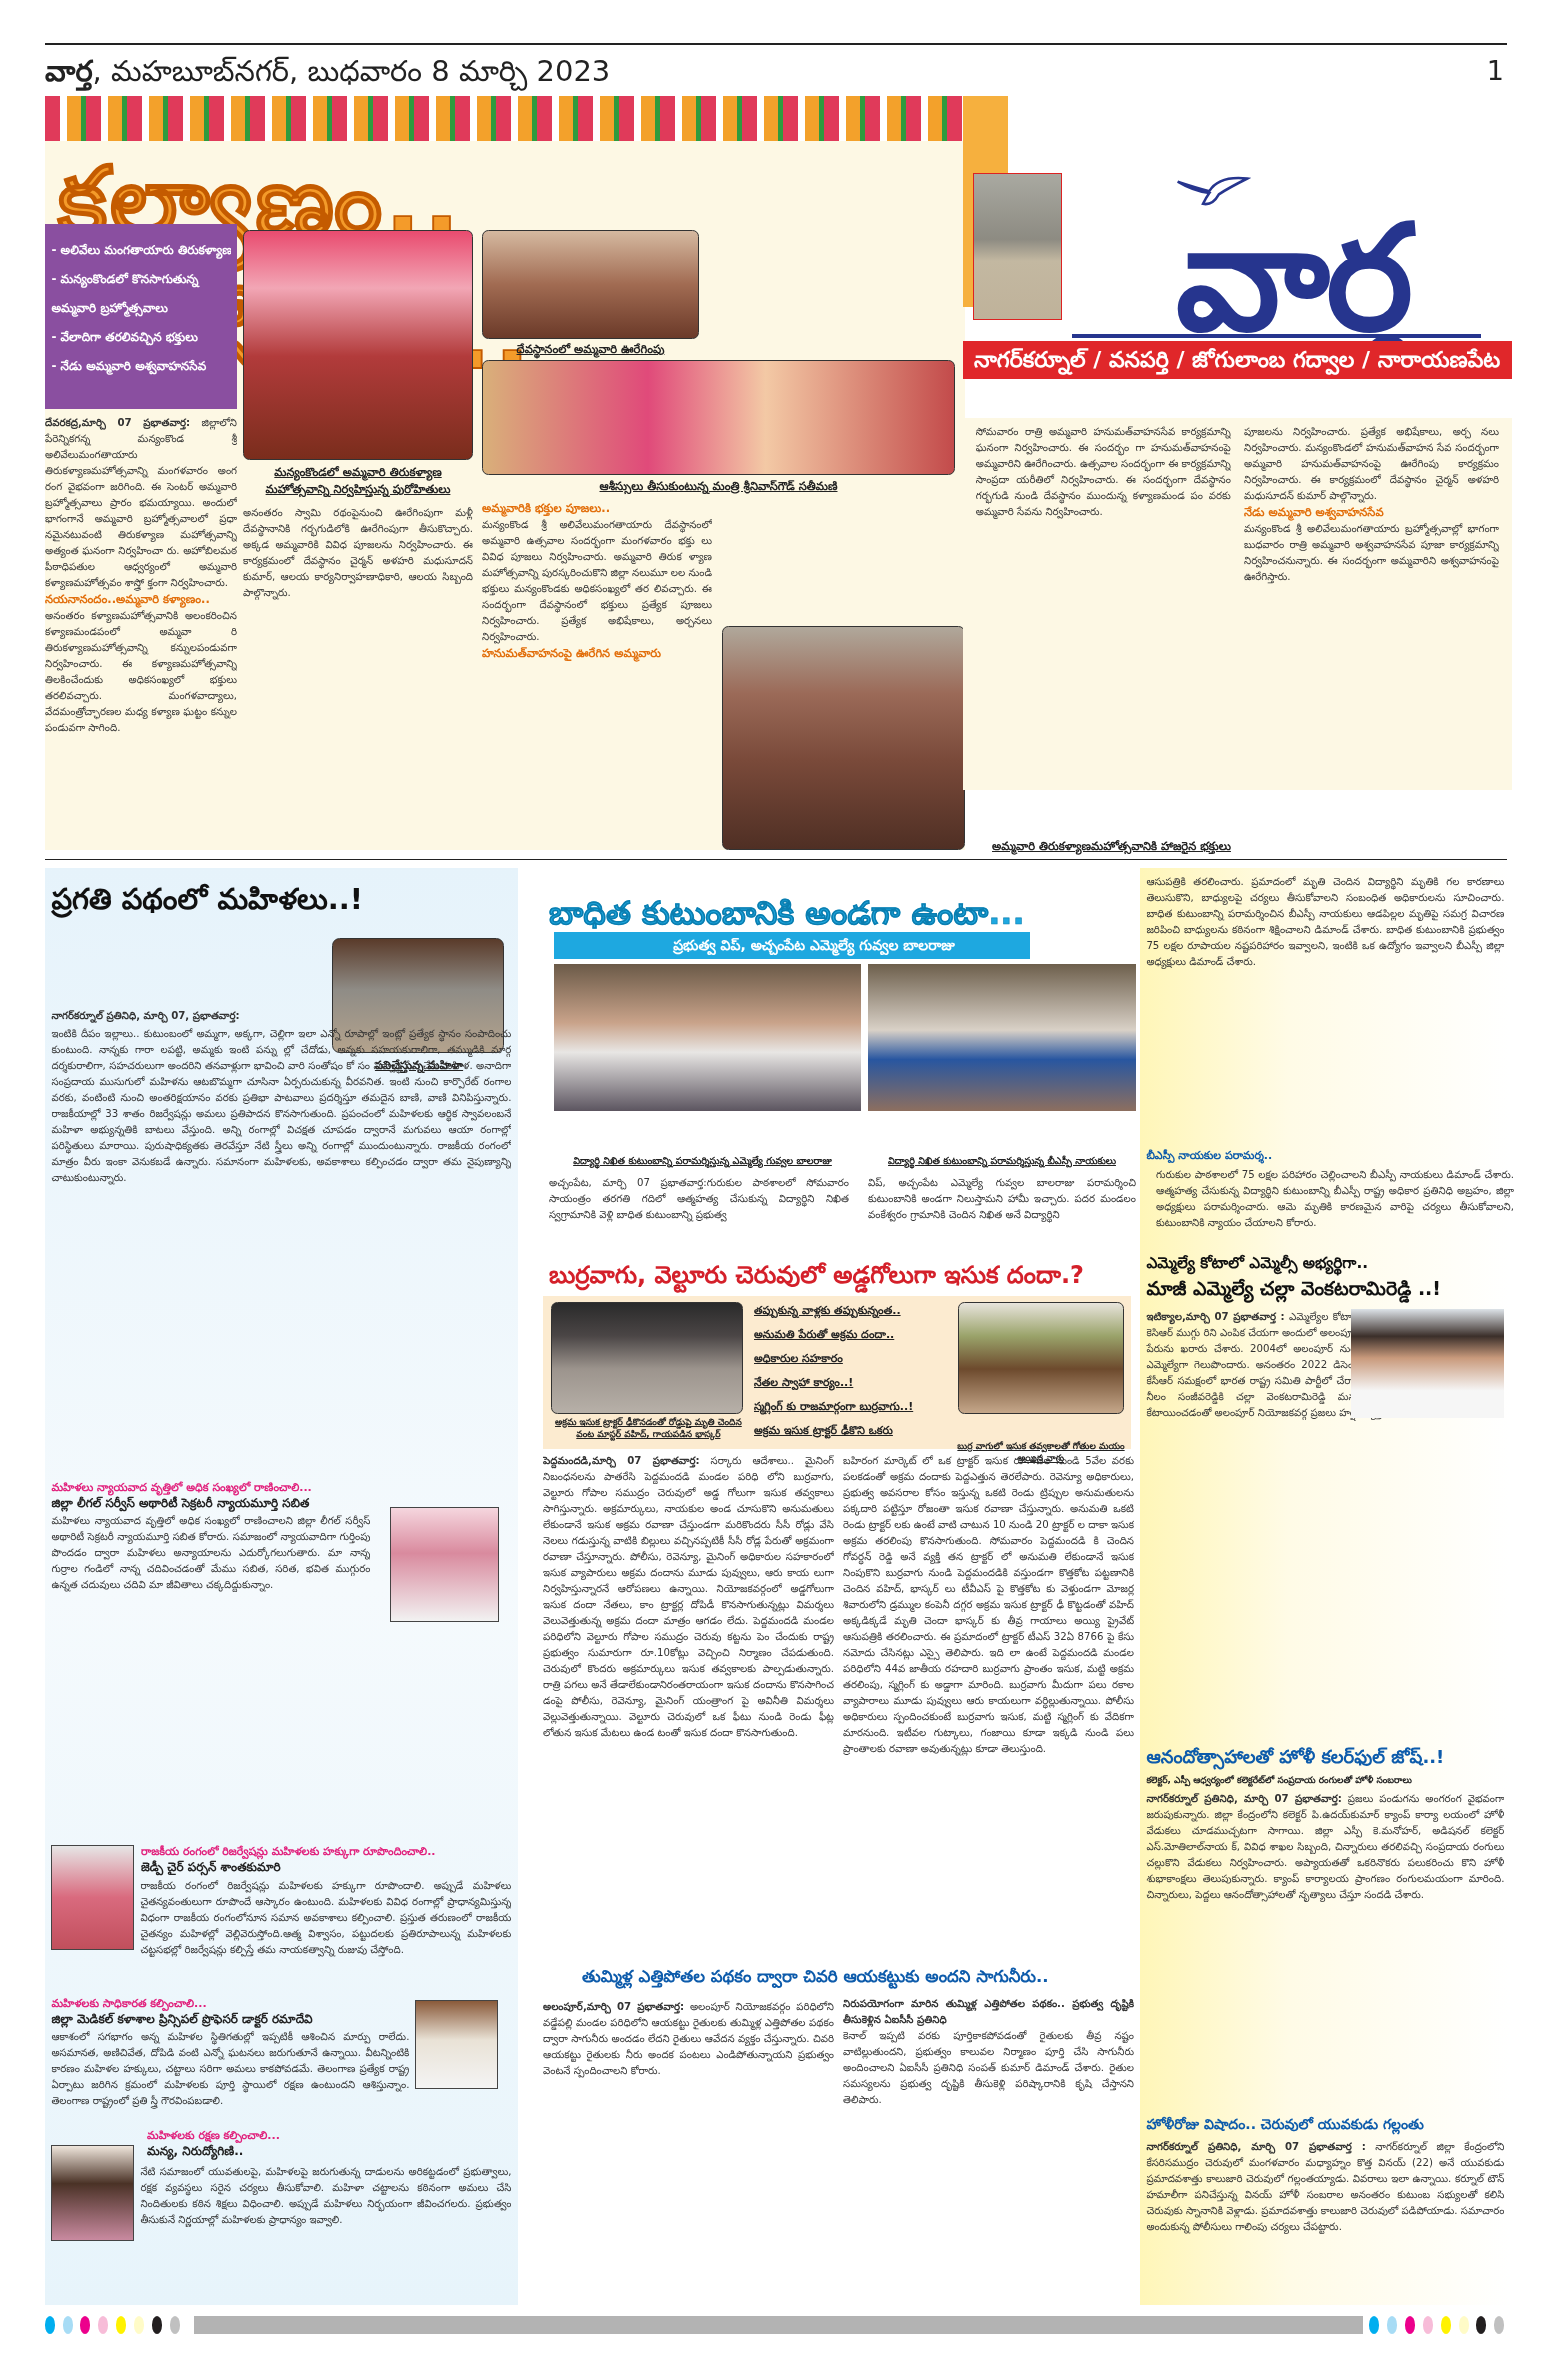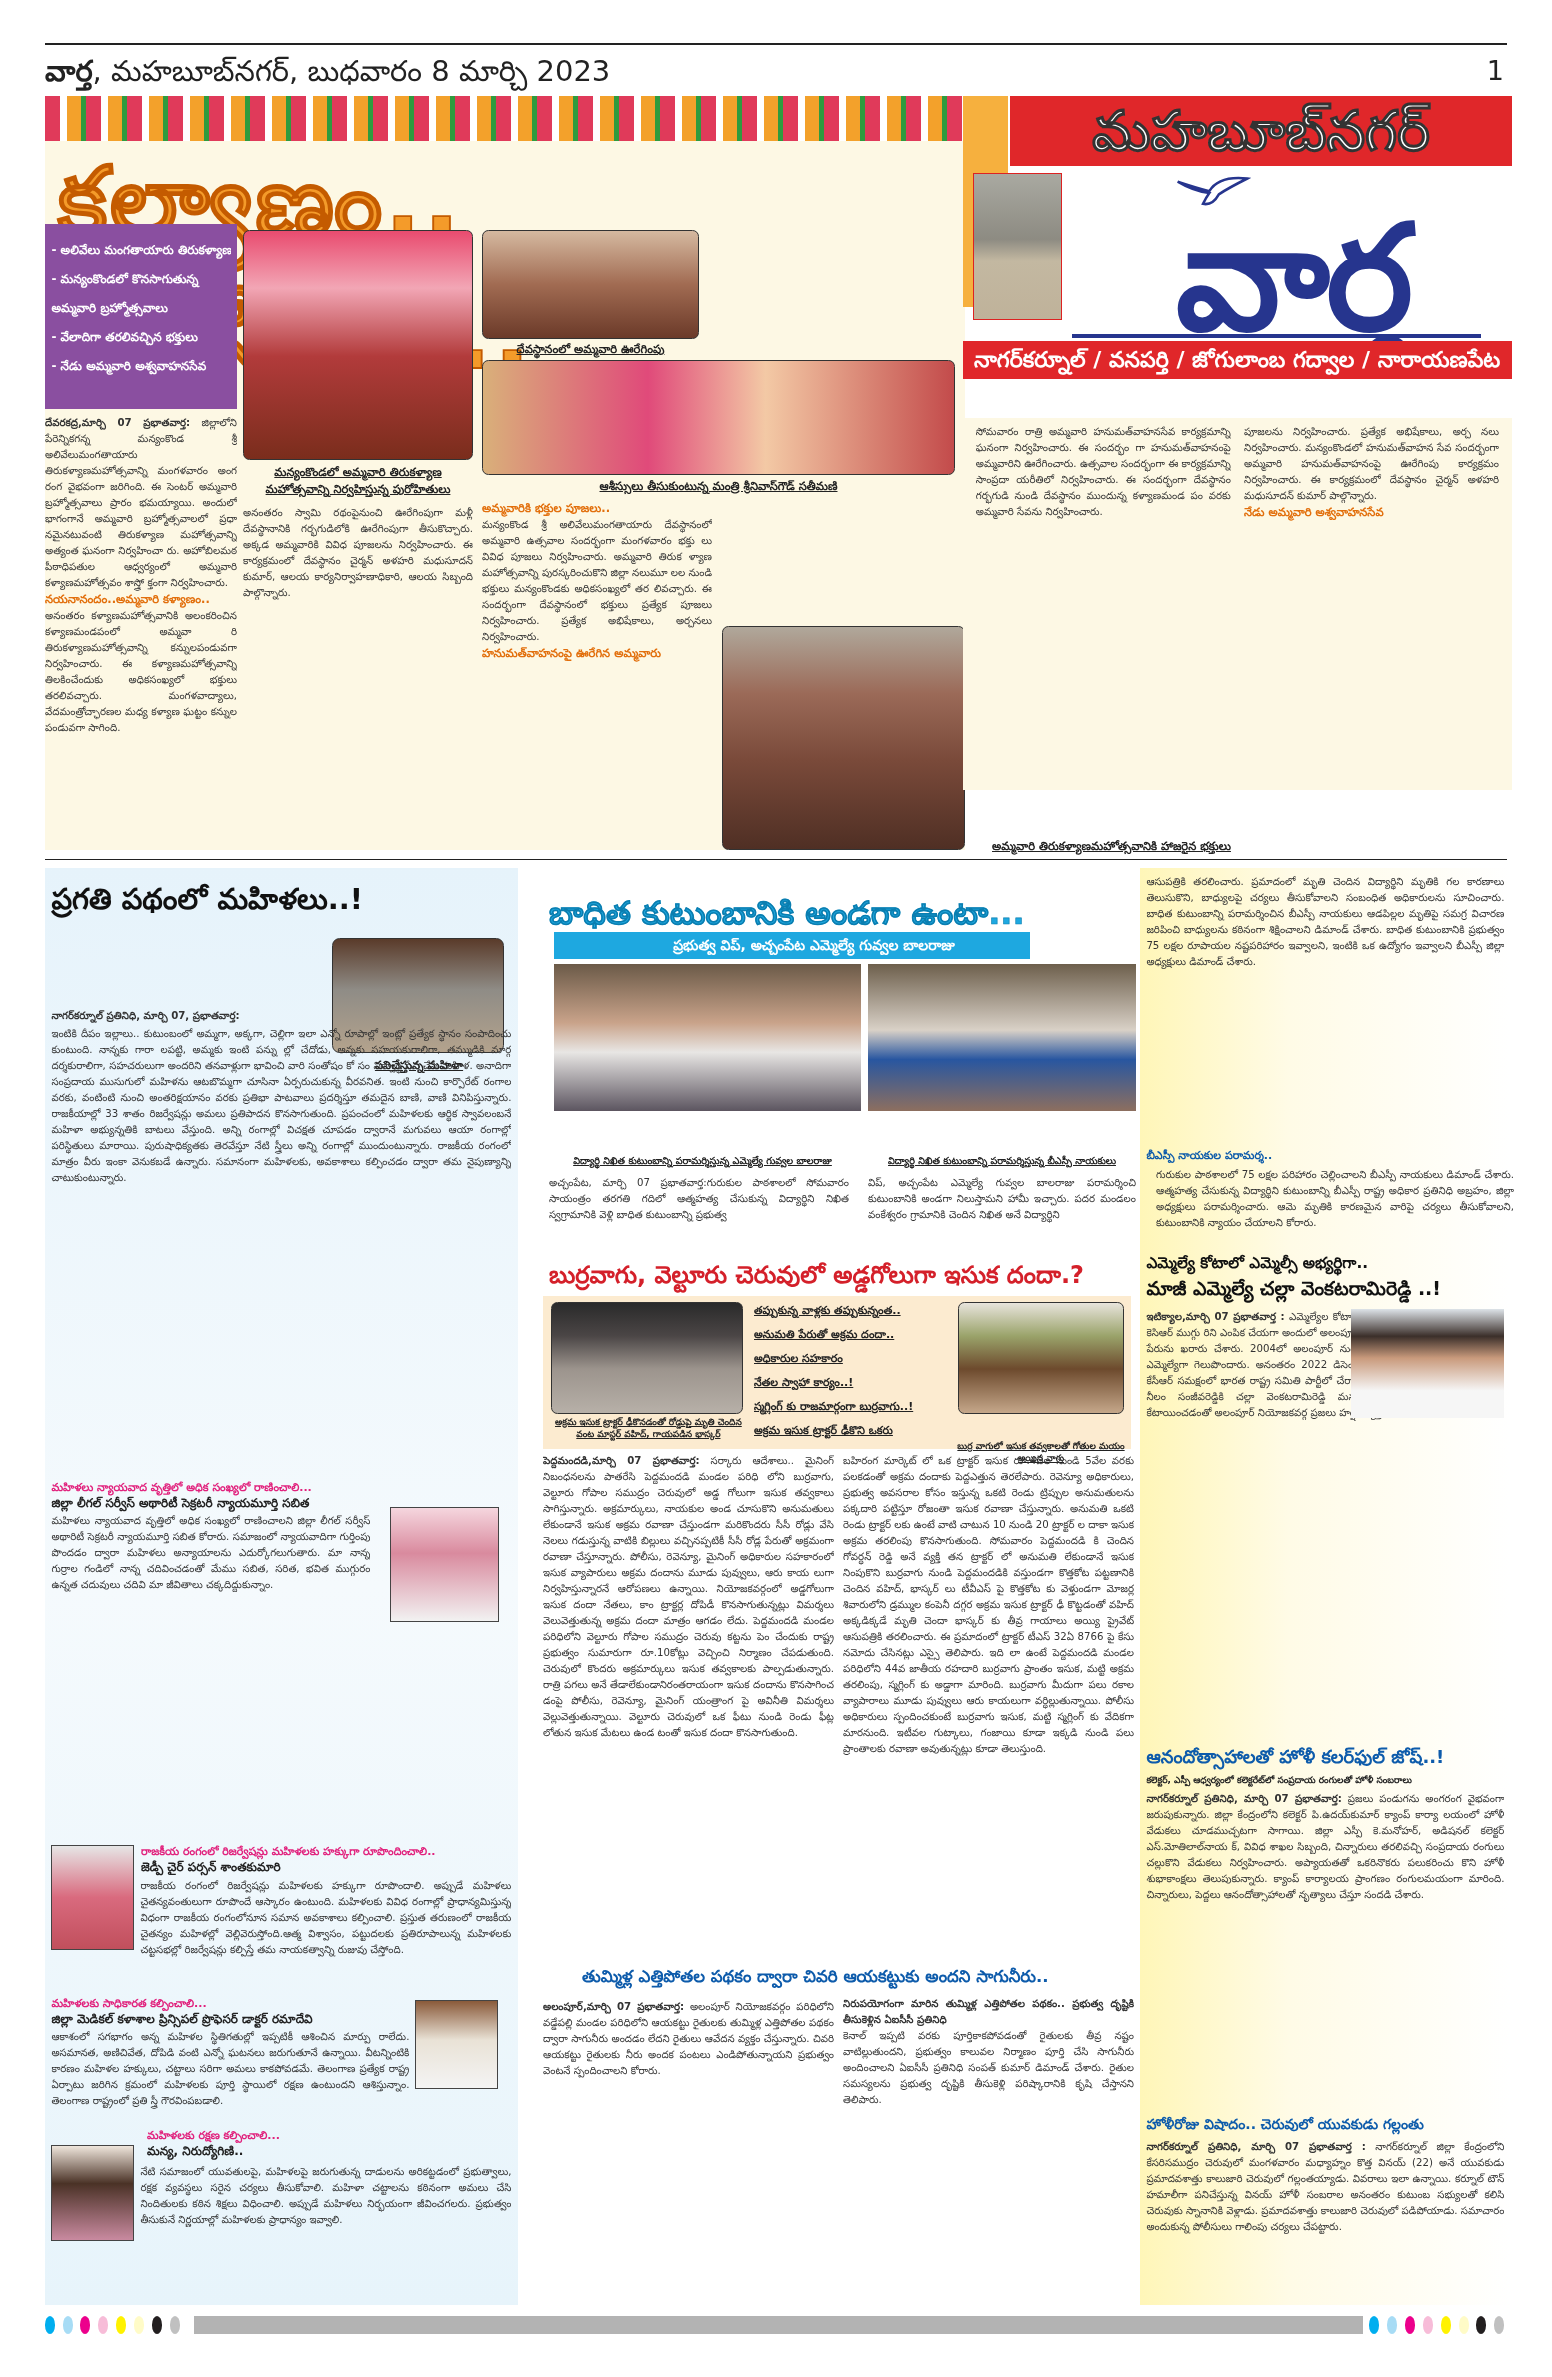--- a/index.html
+++ b/index.html
@@ -119,37 +119,37 @@
     <span class="subhead-orange">అమ్మవారికి భక్తుల పూజలు..</span><br>
     <span>మన్యంకొండ శ్రీ అలివేలుమంగతాయారు దేవస్థానంలో అమ్మవారి ఉత్సవాల సందర్భంగా మంగళవారం భక్తు లు వివిధ పూజలు నిర్వహించారు. అమ్మవారి తిరుక ళ్యాణ మహోత్సవాన్ని పురస్కరించుకొని జిల్లా నలుమూ లల నుండి భక్తులు మన్యంకొండకు అధికసంఖ్యలో తర లివచ్చారు. ఈ సందర్భంగా దేవస్థానంలో భక్తులు ప్రత్యేక పూజలు నిర్వహించారు. ప్రత్యేక అభిషేకాలు, అర్చనలు నిర్వహించారు.</span><br>
     <span class="subhead-orange">హనుమత్‌వాహనంపై ఊరేగిన అమ్మవారు</span>
   </div>
 
   <div class="photo" style="left:677px;top:530px;width:243px;height:224px;background:linear-gradient(180deg,#b0a89b 0%,#9b6a58 30%,#7a4a3a 60%,#4f2f24 100%);"></div>
 </div>
 
 <div class="logo-block">
   <div class="logo-orange"></div>
-  <div class="logo-red-top">మహబూబ్‌నగర్</div>
   <div class="logo-photo"></div>
   <svg class="dove-icon" viewBox="0 0 120 60">
     <path d="M5 20 Q35 30 55 35 Q70 10 115 15 Q85 30 70 40 Q60 58 45 55 Q50 45 55 38 Q30 35 5 20 Z" fill="#fff" stroke="#26358e" stroke-width="4"></path>
   </svg>
   <div class="logo-varta">వార్త</div>
   <div class="logo-underline"></div>
   <div class="logo-red-bar">నాగర్‌కర్నూల్ / వనపర్తి / జోగులాంబ గద్వాల / నారాయణపేట</div>
 </div>
 
 <div class="right-top-text">
   <div class="col-text" style="left:12.8px;top:6.4px;width:255px;height:415px;">
     <span>సోమవారం రాత్రి అమ్మవారి హనుమత్‌వాహనసేవ కార్యక్రమాన్ని ఘనంగా నిర్వహించారు. ఈ సందర్భం గా హనుమత్‌వాహనంపై అమ్మవారిని ఊరేగించారు. ఉత్సవాల సందర్భంగా ఈ కార్యక్రమాన్ని సాంప్రదా యరీతిలో నిర్వహించారు. ఈ సందర్భంగా దేవస్థానం గర్భగుడి నుండి దేవస్థానం ముందున్న కళ్యాణమండ పం వరకు అమ్మవారి సేవను నిర్వహించారు.</span>
   </div>
   <div class="col-text" style="left:281px;top:6.4px;width:255px;height:268px;">
     <span>పూజలను నిర్వహించారు. ప్రత్యేక అభిషేకాలు, అర్చ నలు నిర్వహించారు. మన్యంకొండలో హనుమత్‌వాహన సేవ సందర్భంగా అమ్మవారి హనుమత్‌వాహనంపై ఊరేగింపు కార్యక్రమం నిర్వహించారు. ఈ కార్యక్రమంలో దేవస్థానం చైర్మన్ అళహరి మధుసూదన్ కుమార్ పాల్గొన్నారు.</span><br>
     <span class="subhead-orange">నేడు అమ్మవారి అశ్వవాహనసేవ</span><br>
+    <span>మన్యంకొండ శ్రీ అలివేలుమంగతాయారు బ్రహ్మోత్సవాల్లో భాగంగా బుధవారం రాత్రి అమ్మవారి అశ్వవాహనసేవ పూజా కార్యక్రమాన్ని నిర్వహించనున్నారు. ఈ సందర్భంగా అమ్మవారిని అశ్వవాహనంపై ఊరేగిస్తారు.</span>
   </div>
 </div>
 <div class="caption" style="left:971px;top:839px;width:281px;">అమ్మవారి తిరుకళ్యాణమహోత్సవానికి హాజరైన భక్తులు</div>
 
 <div class="hr-mid"></div>
 
 <div class="women-col">
   <div class="women-title">ప్రగతి పథంలో మహిళలు..!</div>
   <div class="photo" style="left:287px;top:70px;width:172px;height:115px;border-radius:7.7px;background:linear-gradient(180deg,#5a3b2a 0%,#8f8c86 45%,#b4a38d 100%);"></div>
   <div class="caption" style="left:294px;top:190px;width:160px;">పనిచేస్తున్న మహిళా</div>

